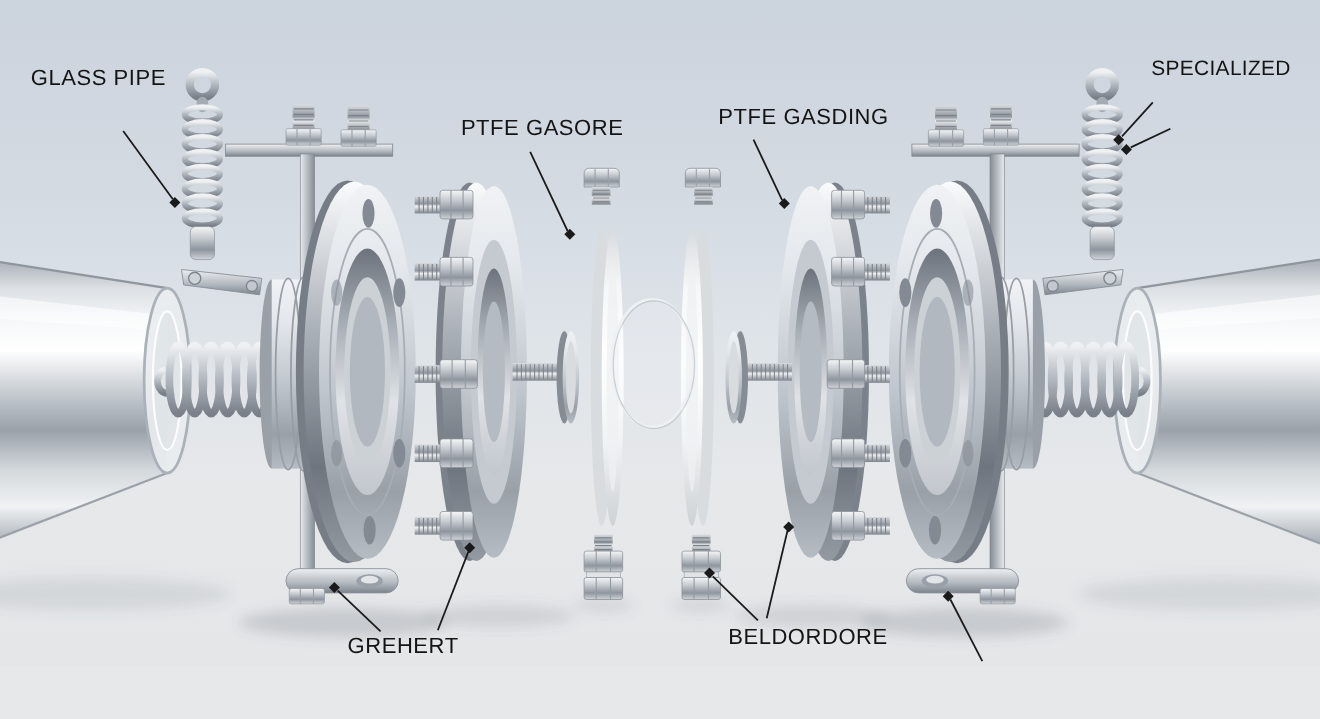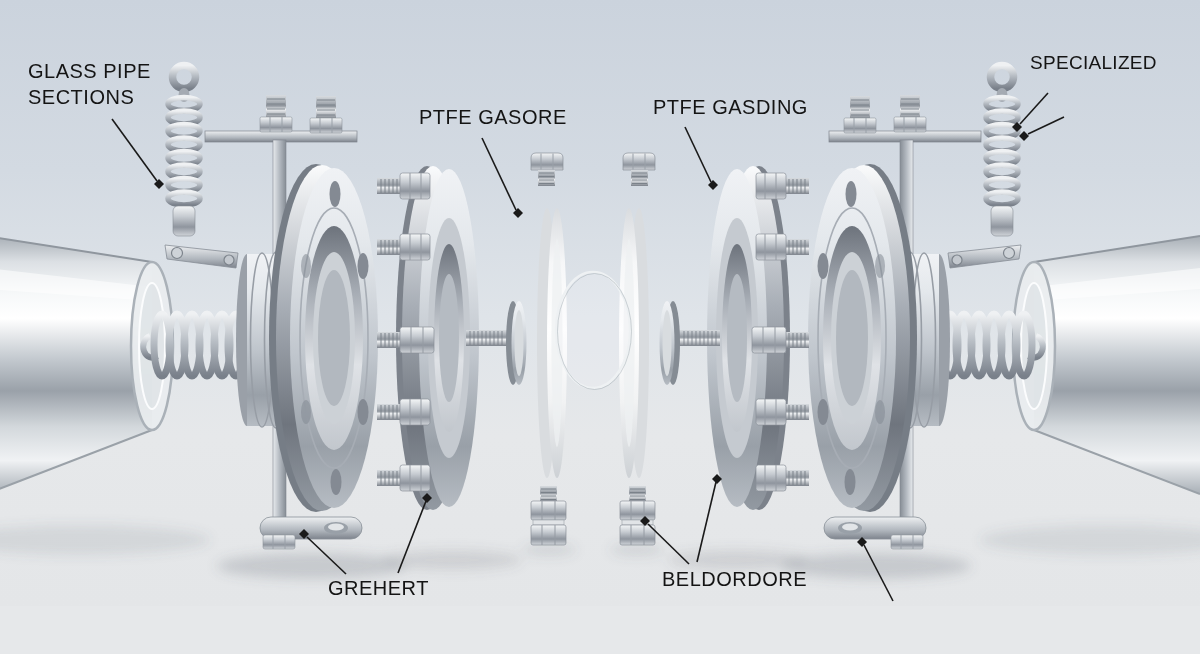--- a/index.html
+++ b/index.html
@@ -7,21 +7,21 @@
     position:relative;width:1200px;height:606px;overflow:hidden;
     background:linear-gradient(180deg,#cbd3dd 0%,#d3dae2 28%,#dfe4e9 52%,#e6e8ea 72%,#e4e6e8 100%);
     font-family:Liberation Sans, sans-serif;
     padding-left:29px;
   }
   svg{position:absolute;left:0;top:0;}
   .label{
     position:absolute;color:#141414;font-size:20px;line-height:26px;
     letter-spacing:.5px;white-space:nowrap;user-select:none;
   }
-  .label.center{text-align:left;white-space:normal;}
+  .label.center{text-align:center;white-space:normal;}
   .label.small{font-size:19px;line-height:22px;letter-spacing:.3px;}
   .label span{display:block;}
 </style>
 </head>
 <body>
 
 <div class="scene">
 
 <svg width="1200" height="654" viewBox="0 0 1200 654">
   <defs>
@@ -320,36 +320,35 @@
     </g>
     <g>
       <line x1="893" y1="601" x2="864" y2="545"></line>
       <path d="M857,542 l5,-5 l5,5 l-5,5 Z" stroke="none"></path>
     </g>
   </g>
 </svg>
 
 <div class="label" style="left:28px;top:58px;">
   <span>GLASS PIPE</span>
-  <span>SECTIONS</span>
 </div>
 
 <div class="label" style="left:404px;top:104px;margin-left:15px;">
   <span>PTFE GASORE</span>
 </div>
 
 <div class="label" style="left:653px;top:94px;">
   <span>PTFE GASDING</span>
 </div>
 
 <div class="label center small" style="left:1030px;top:52px;width:160px;">
   <span>SPECIALIZED</span>
 </div>
 
-<div class="label" style="left:328px;top:575px;">
+<div class="label" style="left:316px;top:575px;">
   <span>GREHERT</span>
 </div>
 
 <div class="label" style="left:662px;top:566px;">
   <span>BELDORDORE</span>
 </div>
 
 
 </div>
 

